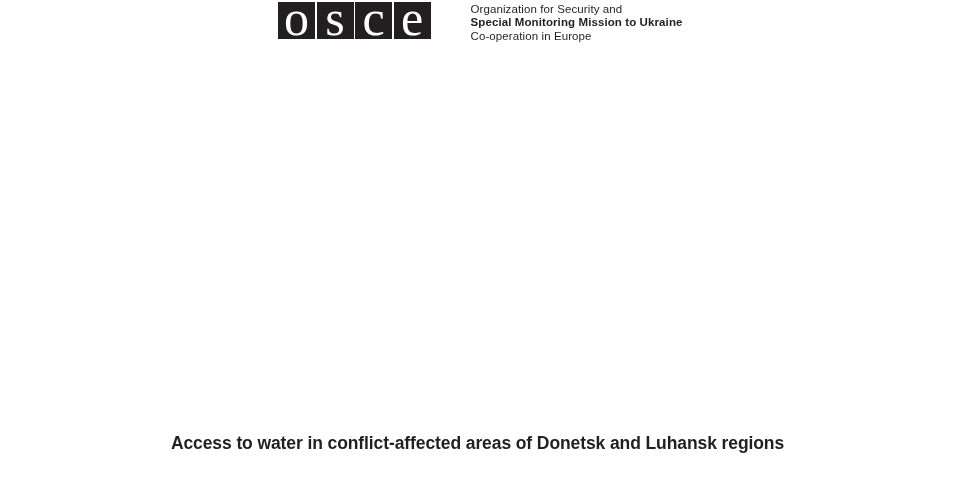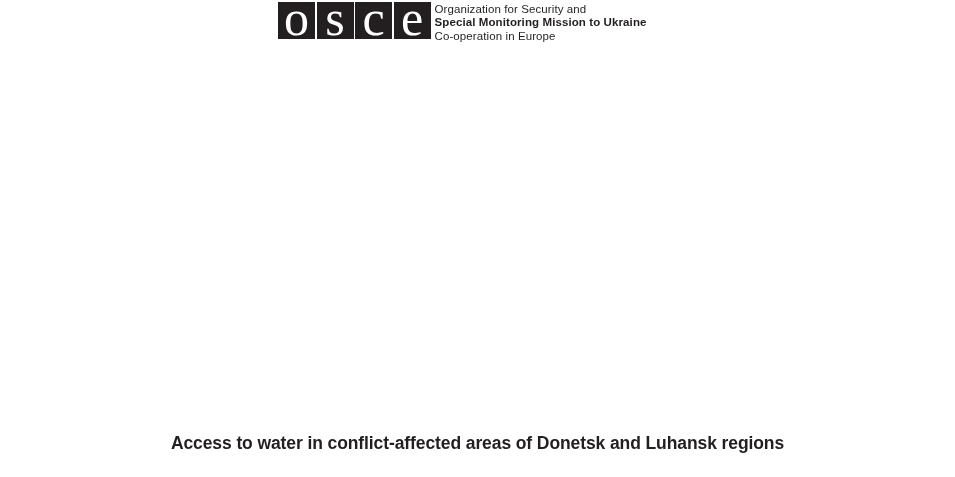--- a/index.html
+++ b/index.html
@@ -52,21 +52,21 @@
   }
   .org-lines {
     margin-left: 4px;
     padding-top: 1px;
     font-size: 11.5px;
     line-height: 13.4px;
     color: var(--ink);
     letter-spacing: 0.1px;
     white-space: nowrap;
   }
-  .org-line { font-weight: normal; }
+  .org-line { font-weight: normal; margin-left: 36px; }
   .org-line.mission { font-weight: bold; }
   
   .doc-title {
     position: absolute;
     left: 0;
     top: 433px;
     width: 100%;
     text-align: center;
     font-size: 17.5px;
     font-weight: bold;

